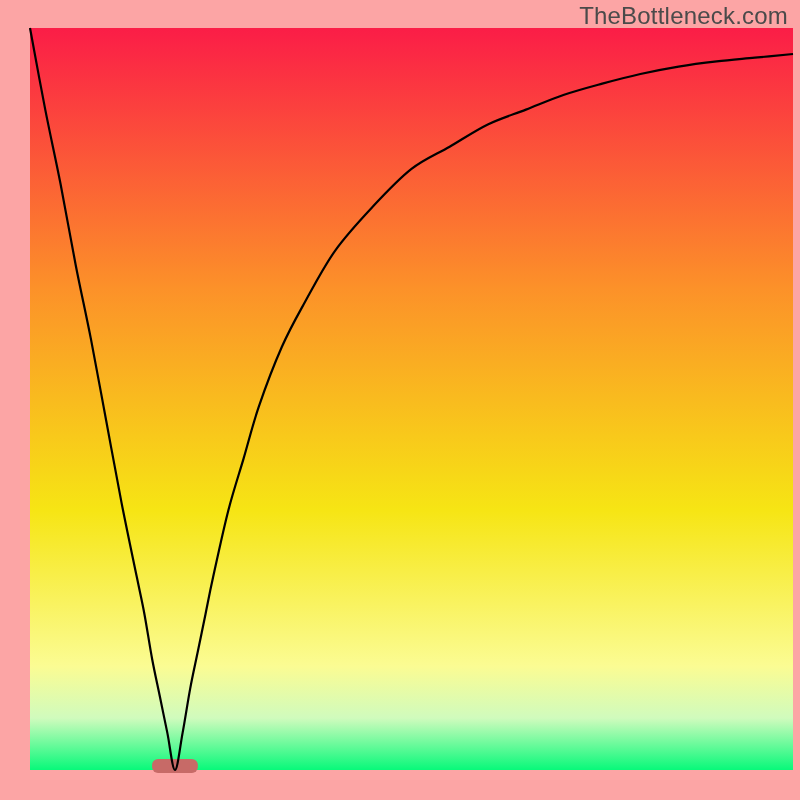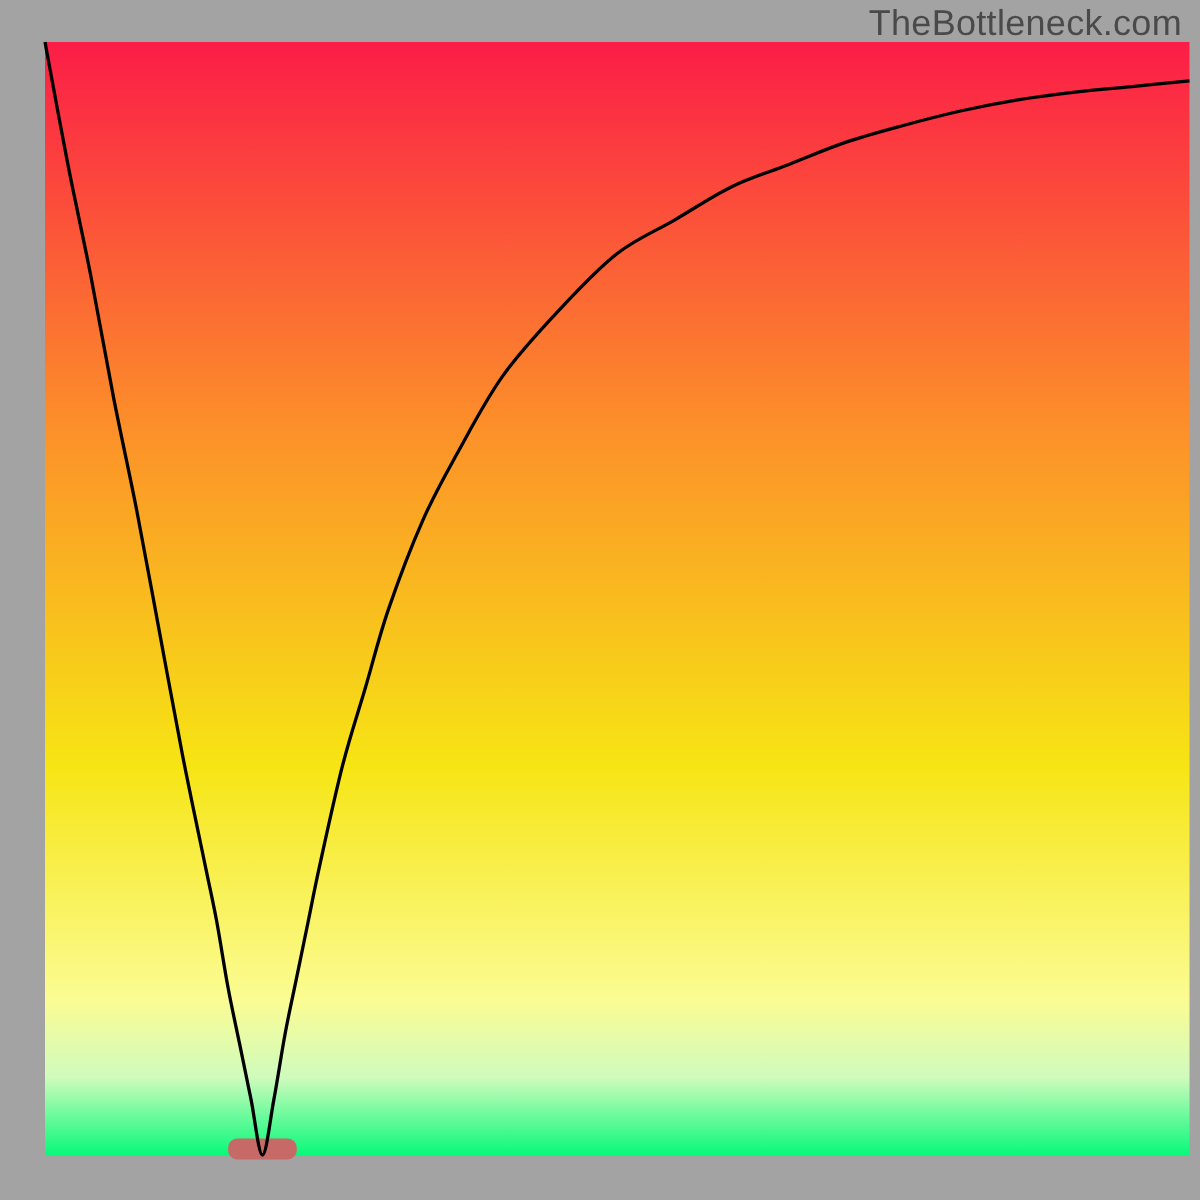--- a/index.html
+++ b/index.html
@@ -7,21 +7,21 @@
     padding: 0;
     width: 800px;
     height: 800px;
     background: #000;
     overflow: hidden;
   }
   .frame {
     position: relative;
     width: 800px;
     height: 800px;
-    background: #a3a3a3;
+    background: #fca5a5;
   }
   .watermark {
     position: absolute;
     top: 2px;
     right: 12px;
     color: #4a4a4a;
     font-family: Arial, Helvetica, sans-serif;
     font-size: 24px;
     font-weight: 500;
     letter-spacing: 0.2px;

